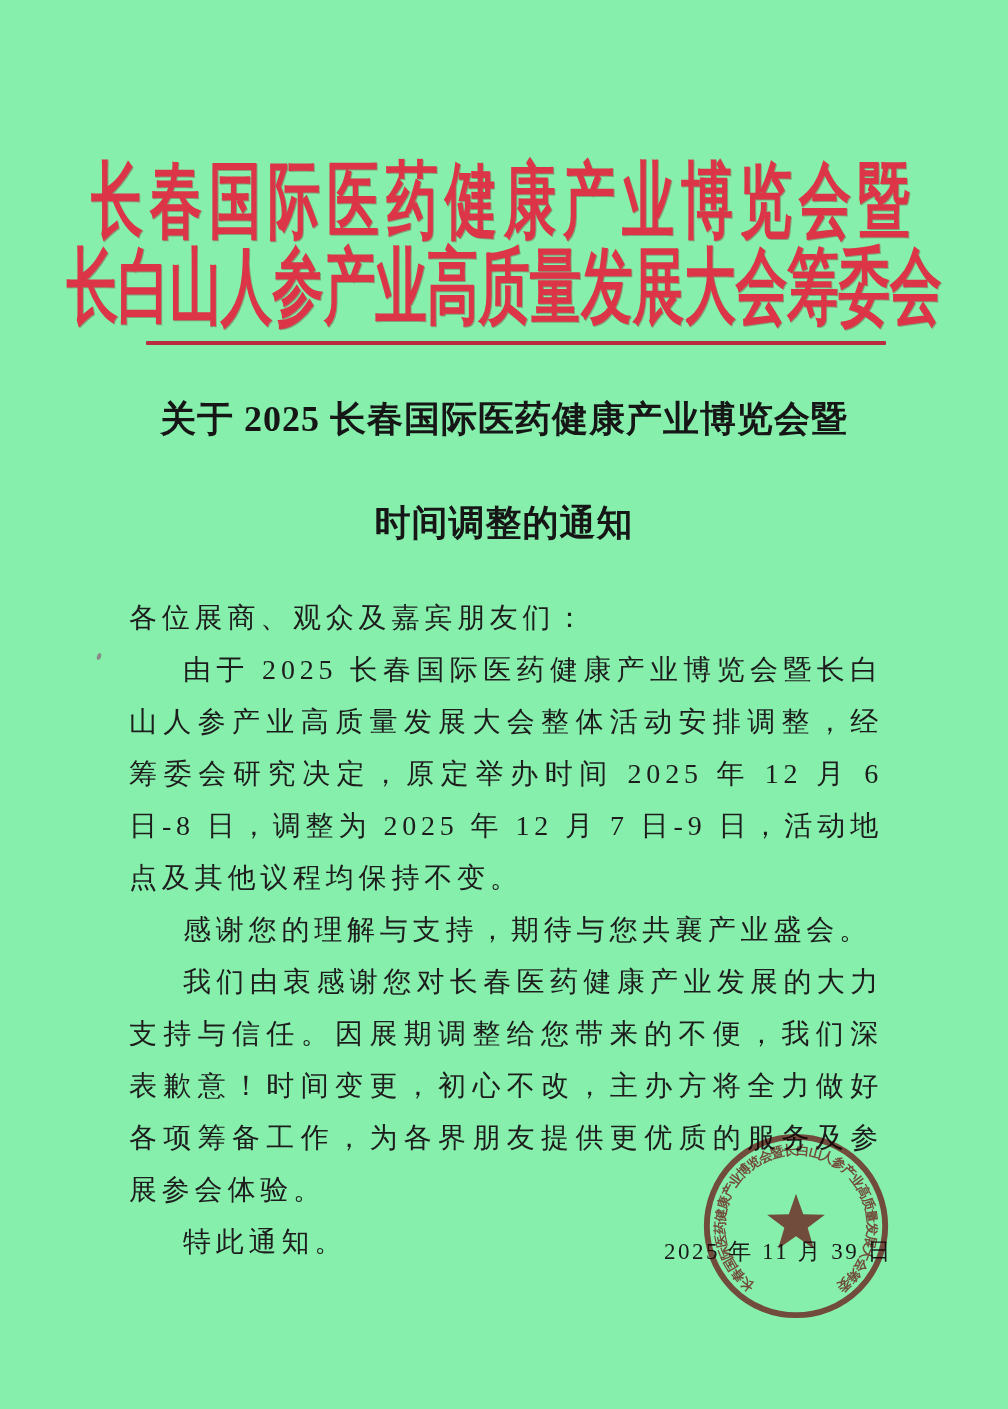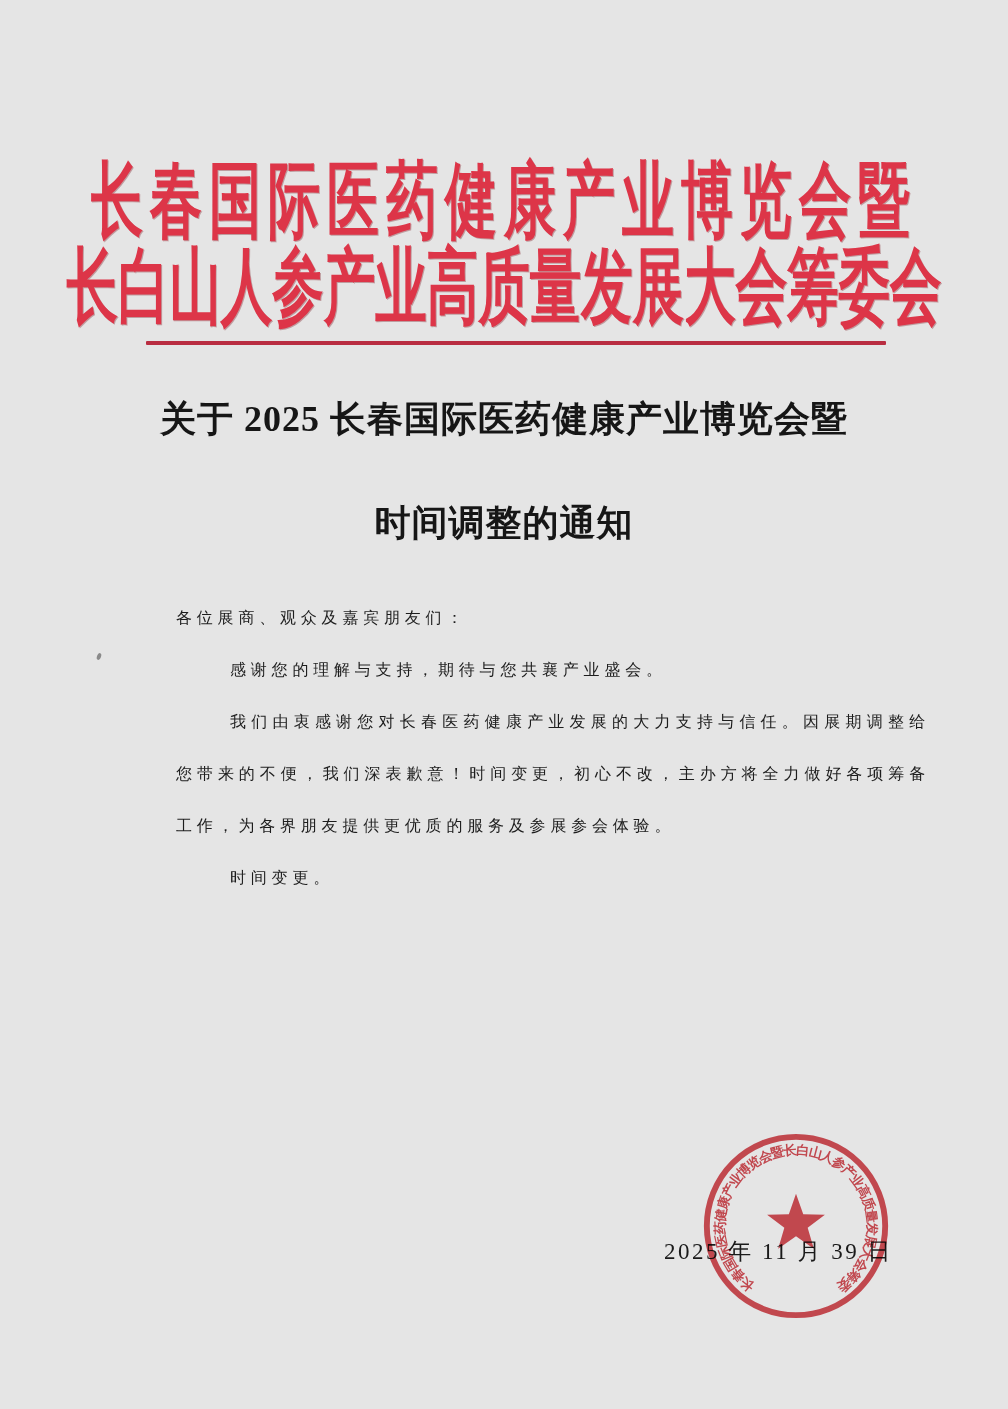--- a/index.html
+++ b/index.html
@@ -1,21 +1,21 @@
 <!DOCTYPE html>
 <html><head>
 <meta charset="utf-8">
 <style>
   html,body{margin:0;padding:0;}
   body{
     width:1008px;height:1409px;position:relative;overflow:hidden;
     background:#fdfdfc;
     font-family:"Liberation Serif","DejaVu Serif",serif;
   }
-  .page{position:absolute;inset:0;background:#e5e5e5;}
+  .page{position:absolute;inset:0;background:#86efac;}
 
   
   .lh-line{
     position:absolute;left:0;width:100%;text-align:center;
     color:#dd3548;font-weight:bold;white-space:nowrap;
     font-size:52px;line-height:52px;
     transform-origin:50% 0;
     text-shadow:1px 1px 0 rgba(120,20,30,.35);
   }
   .lh-line1{top:160px;letter-spacing:7px;transform:scale(1,1.6);}
@@ -31,23 +31,23 @@
     color:#161616;font-weight:bold;white-space:nowrap;
     font-size:36px;line-height:42px;letter-spacing:1px;
   }
   .t1{top:398px;}
   .t2{top:450px;}
   .t3{top:502px;font-family:Liberation Serif, serif;}
 
   
   .body-text{
     position:absolute;left:129px;top:592px;width:754px;
-    color:#1d1d1d;font-size:16px;line-height:52px;
+    color:#1d1d1d;font-size:28px;line-height:52px;
     letter-spacing:4.8px;
-    text-align:justify;text-justify:inter-ideograph;margin-left:47px;
+    text-align:justify;text-justify:inter-ideograph;
   }
   .body-text p{margin:0;padding:0;text-indent:54px;}
   .body-text p.salutation{text-indent:0;}
 
   
   .doc-date{
     position:absolute;left:664px;top:1236px;
     color:#1a1a1a;font-size:23px;letter-spacing:2.5px;white-space:nowrap;
     z-index:1;
   }
@@ -70,23 +70,24 @@
 
   <div class="lh-line lh-line1">长春国际医药健康产业博览会暨</div>
   <div class="lh-line lh-line2">长白山人参产业高质量发展大会筹委会</div>
   <div class="red-rule"></div>
 
   <div class="doc-title-line t1">关于 2025 长春国际医药健康产业博览会暨</div>
   <div class="doc-title-line t3">时间调整的通知</div>
 
   <div class="body-text">
     <p class="salutation">各位展商、观众及嘉宾朋友们：</p>
+    <p>由于 2025 长春国际医药健康产业博览会暨长白山人参产业高质量发展大会整体活动安排调整，经筹委会研究决定，原定举办时间 2025 年 12 月 6 日-8 日，调整为 2025 年 12 月 7 日-9 日，活动地点及其他议程均保持不变。</p>
     <p>感谢您的理解与支持，期待与您共襄产业盛会。</p>
     <p>我们由衷感谢您对长春医药健康产业发展的大力支持与信任。因展期调整给您带来的不便，我们深表歉意！时间变更，初心不改，主办方将全力做好各项筹备工作，为各界朋友提供更优质的服务及参展参会体验。</p>
-    <p>时间变更。</p>
+    <p>特此通知。</p>
   </div>
 
   <div class="doc-date">2025 年 11 月 39 日</div>
 
   <div class="seal">
     <svg viewBox="0 0 200 200">
       <circle cx="100" cy="100" r="91" fill="none" stroke-width="6" stroke="#d23740"></circle>
       <defs>
         <path id="sealTextArc" d="M 58.1 159.8 A 73 73 0 1 1 141.9 159.8" fill="none"></path>
       </defs>

